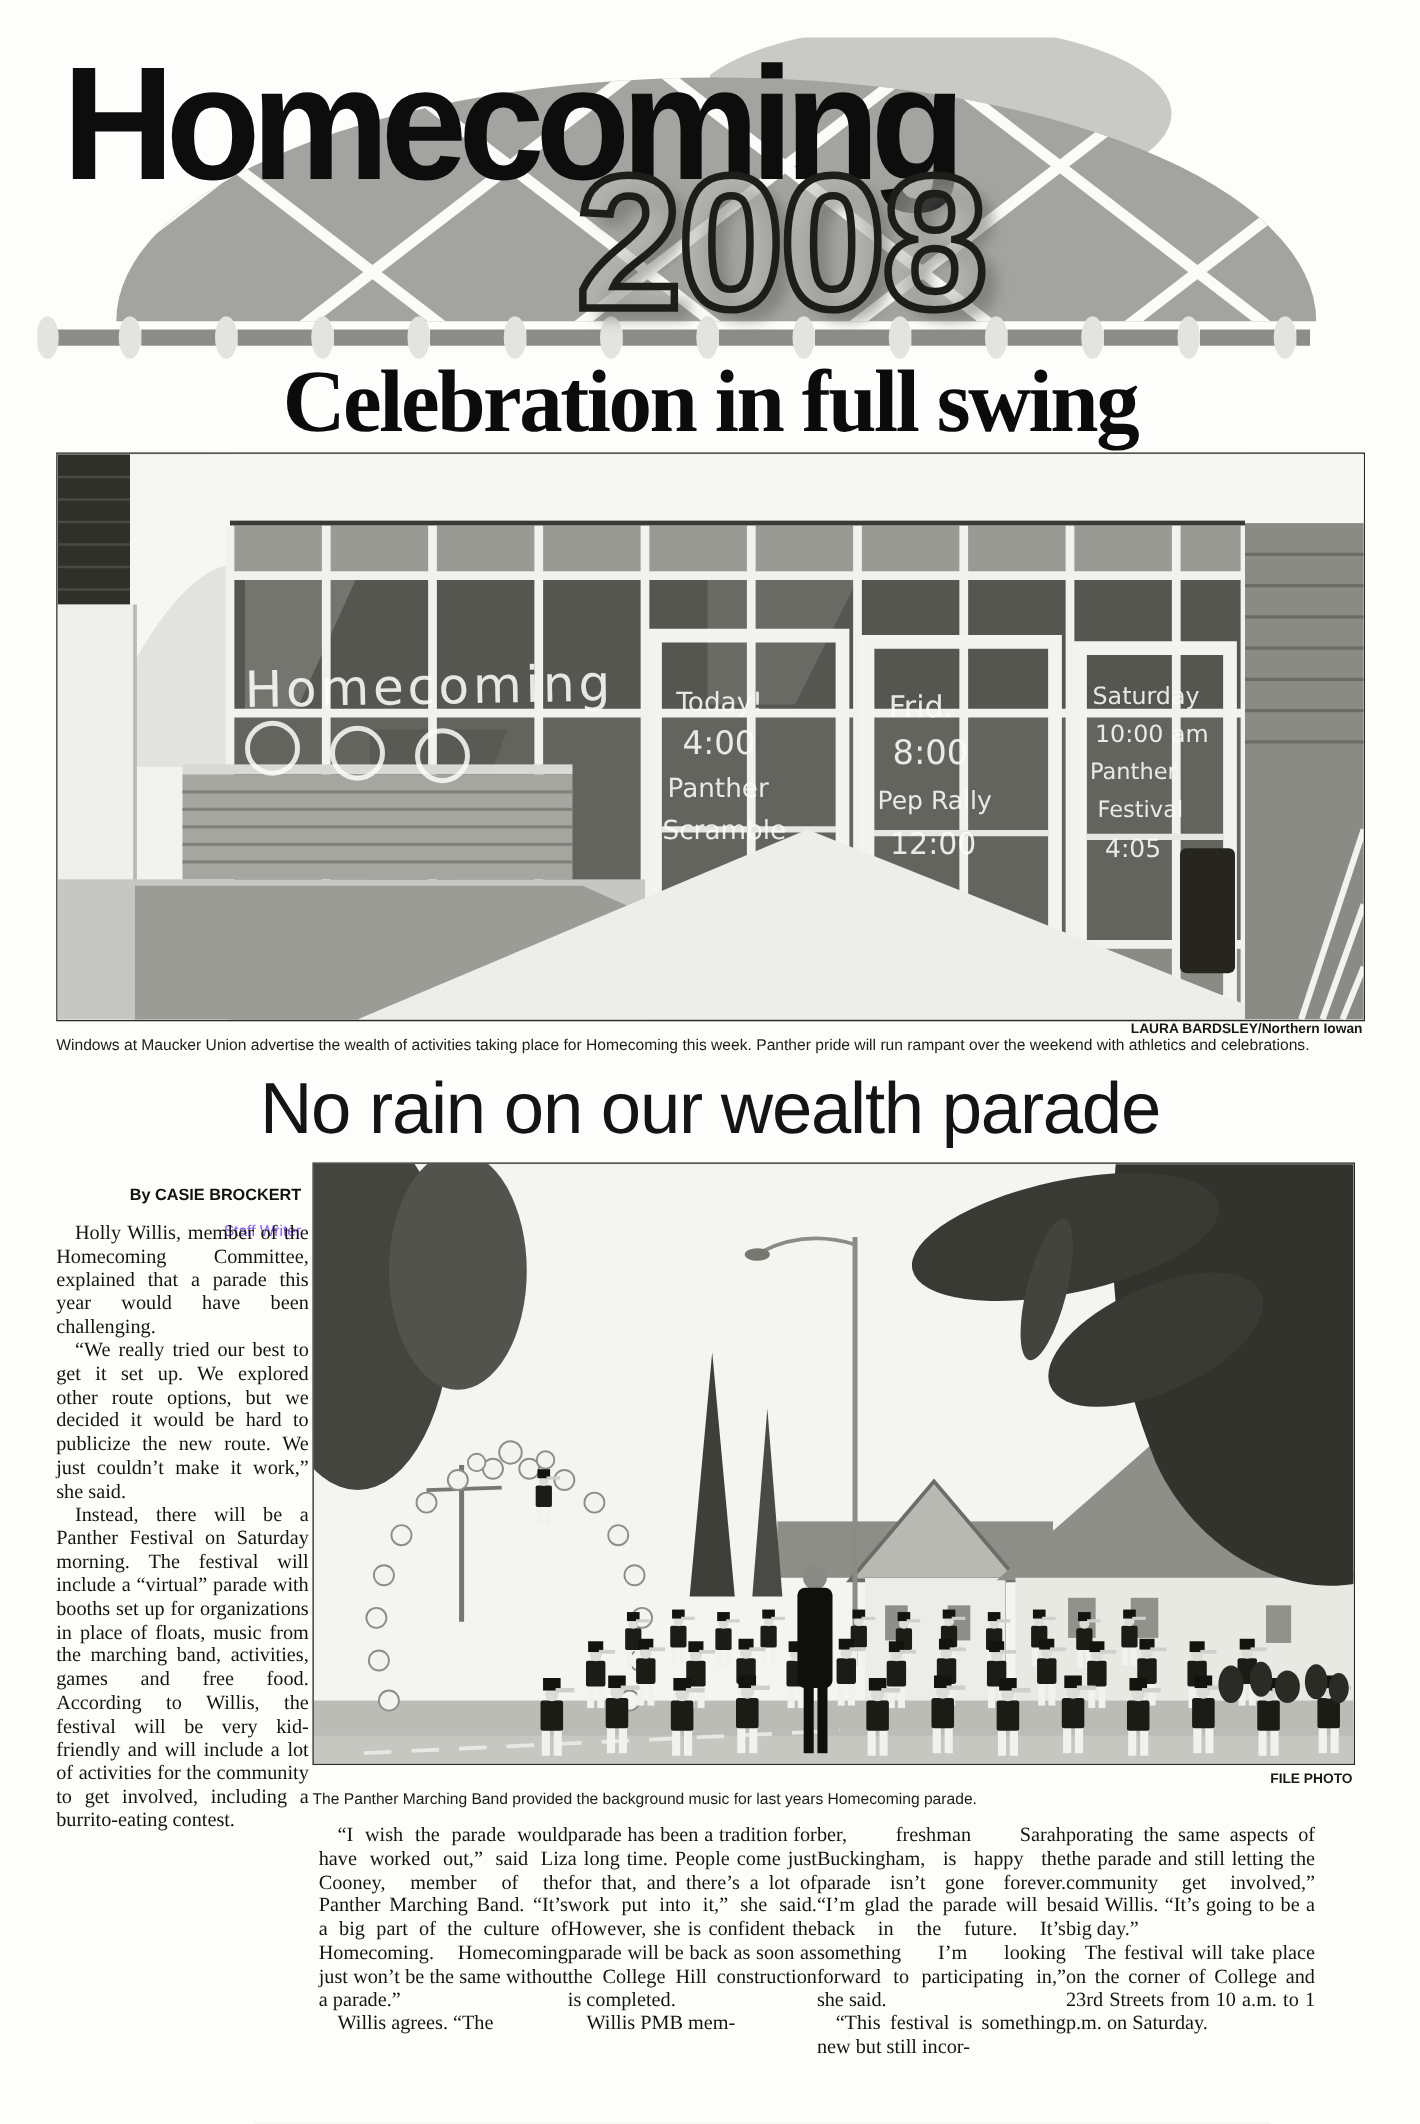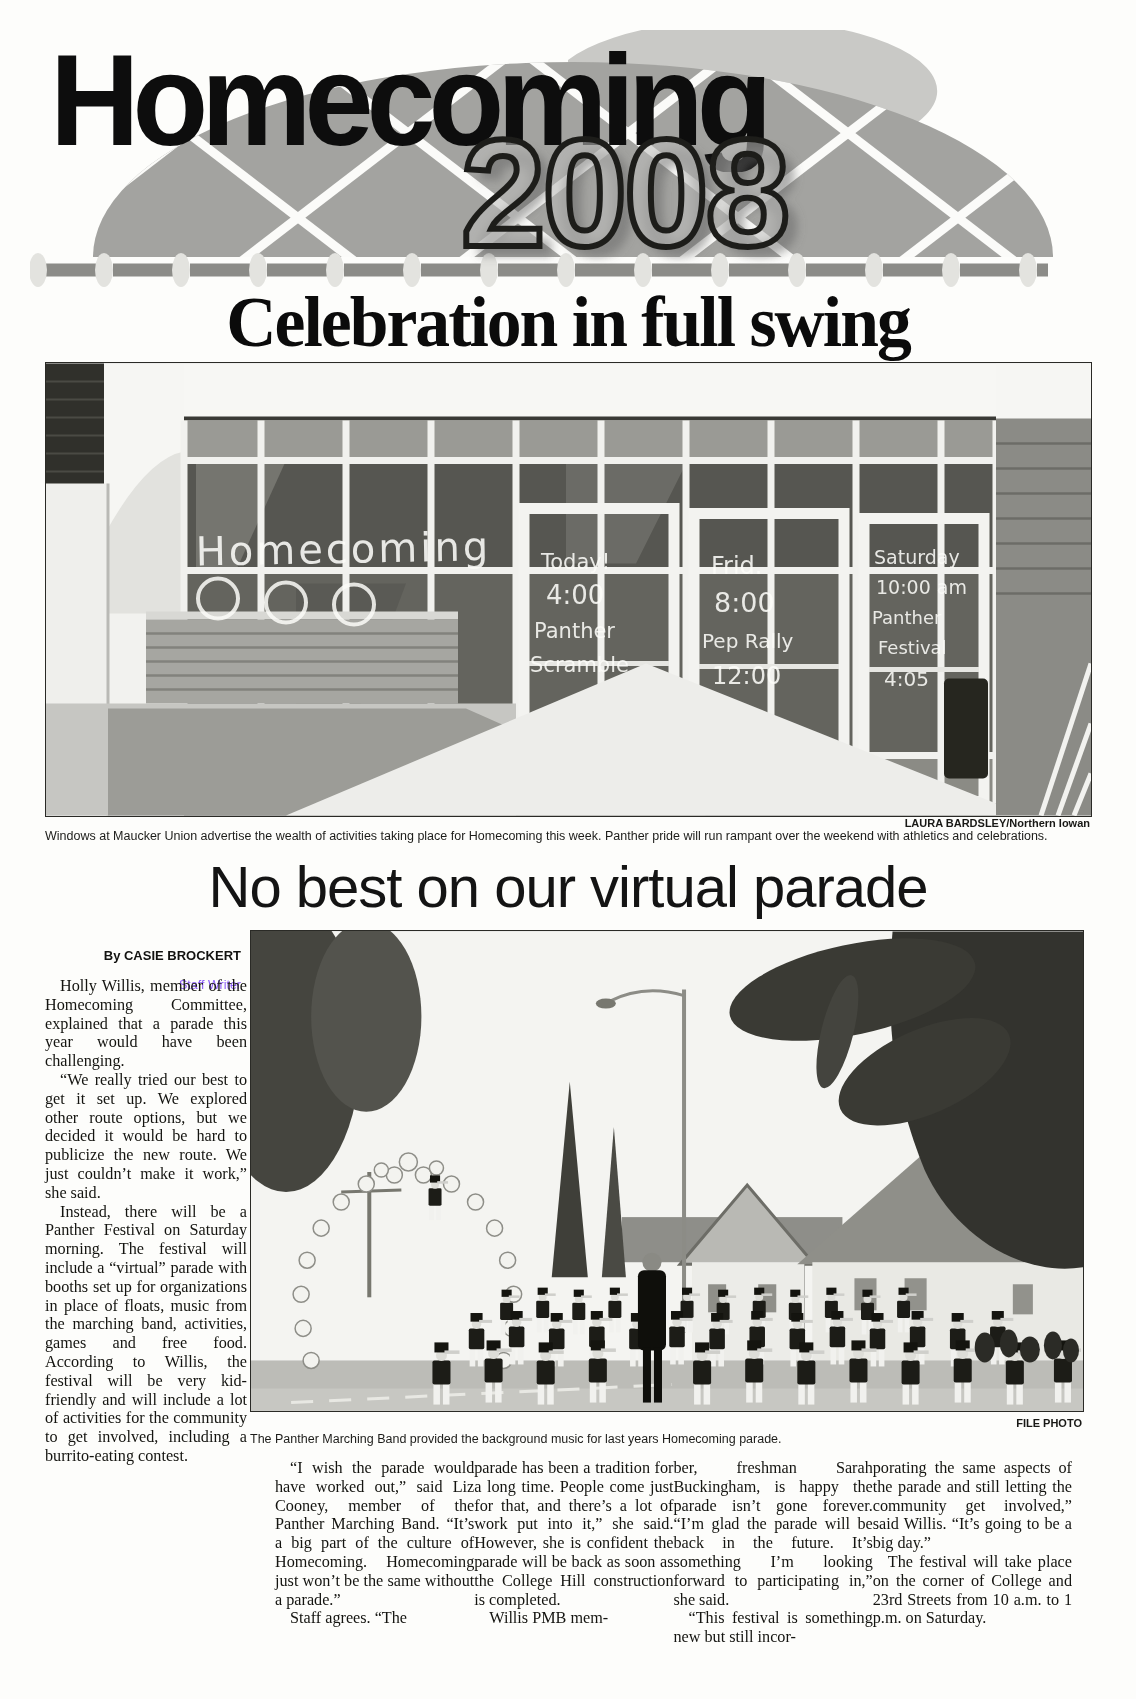--- a/index.html
+++ b/index.html
@@ -37,21 +37,21 @@
     font-family:"Liberation Sans",sans-serif;font-weight:normal;font-size:58px;
     letter-spacing:-1px;color:#141414;white-space:nowrap;}
   #byline-block{left:45px;top:938px;width:196px;text-align:right;font-family:"Liberation Sans",sans-serif;}
   #byline{font-weight:bold;font-size:13px;color:#121210;margin-top:10px;}
   #byline-role{font-size:12.5px;color:#8b5cf6;margin-top:15px;text-align:right;}
 
   .bodycol{font-size:16.2px;line-height:18.8px;text-align:justify;color:#141410;}
   .bodycol p{margin:0;text-indent:15px;}
   .bodycol p.cont{text-indent:0;}
   #col1{left:45px;top:977px;width:202px;}
-  #cols-bottom{left:255px;top:1459px;width:797px;display:flex;margin-left:20px;}
+  #cols-bottom{left:255px;top:1459px;width:797px;display:flex;}
   #cols-bottom .bodycol{flex:1 1 0;}
 
   svg text.paint{font-family:"DejaVu Sans",sans-serif;fill:rgba(252,252,248,.88);}
 </style>
 </head>
 <body>
 
 <div id="page">
 
   <svg id="dome-svg" class="abs" width="1060" height="258" viewBox="0 0 1060 258">
@@ -231,21 +231,21 @@
         <text class="paint" x="826" y="260" font-size="18">Panther</text>
         <text class="paint" x="832" y="290" font-size="18">Festival</text>
         <text class="paint" x="838" y="322" font-size="20">4:05</text>
       </g>
     </svg>
   </div>
 
   <div id="caption1" class="abs caption">Windows at Maucker Union advertise the wealth of activities taking place for Homecoming this week. Panther pride will run rampant over the weekend with athletics and celebrations.</div>
   <div id="credit1" class="abs credit">LAURA BARDSLEY/Northern Iowan</div>
 
-  <div id="article-headline" class="abs">No best on our virtual parade</div>
+  <div id="article-headline" class="abs">No rain on our wealth parade</div>
   <div id="byline-block" class="abs">
     <div id="byline">By CASIE BROCKERT</div>
     <div id="byline-role">Staff Writer</div>
   </div>
 
   <div id="photo2" class="abs photo-frame">
     <svg width="832" height="480" viewBox="0 0 830 478">
       <defs>
         <g id="bm">
           <rect x="-8" y="-21" width="6.5" height="21" fill="#f1f1ee"></rect>
@@ -387,21 +387,21 @@
 
   <div id="col1" class="abs bodycol">
     <p>Holly Willis, member of the Homecoming Committee, explained that a parade this year would have been challenging.</p>
     <p>“We really tried our best to get it set up.  We explored other route options, but we decided it would be hard to publicize the new route.  We just couldn’t make it work,” she said.</p>
     <p>Instead, there will be a Panther Festival on Saturday morning.  The festival will include a “virtual” parade with booths set up for organizations in place of floats, music from the marching band, activities, games and free food. According to Willis, the festival will be very kid-friendly and will include a lot of activities for the community to get involved, including a burrito-eating contest.</p>
   </div>
 
   <div id="cols-bottom" class="abs">
     <div class="bodycol">
       <p>“I wish the parade would have worked out,” said Liz Cooney, member of the Panther Marching Band. “It’s a big part of the culture of Homecoming. Homecoming just won’t be the same without a parade.”</p>
-      <p>Staff agrees.  “The</p>
+      <p>Willis agrees.  “The</p>
     </div>
     <div class="bodycol">
       <p class="cont">parade has been a tradition for a long time. People come just for that, and there’s a lot of work put into it,” she said.  However, she is confident the parade will be back as soon as the College Hill construction is completed.</p>
       <p>Willis PMB mem-</p>
     </div>
     <div class="bodycol">
       <p class="cont">ber, freshman Sarah Buckingham, is happy the parade isn’t gone forever. “I’m glad the parade will be back in the future.  It’s something I’m looking forward to participating in,” she said.</p>
       <p>“This festival is something new but still incor-</p>
     </div>
     <div class="bodycol">

